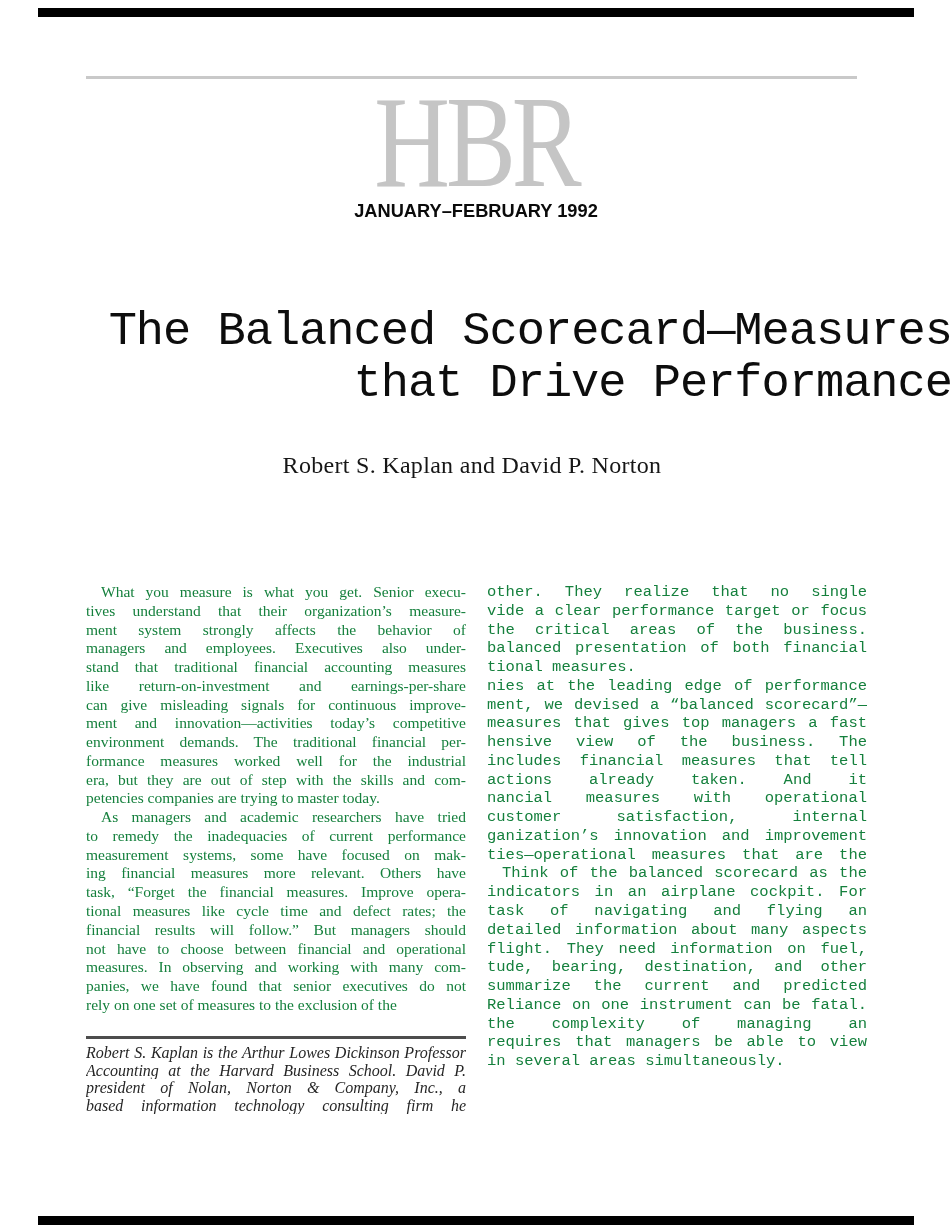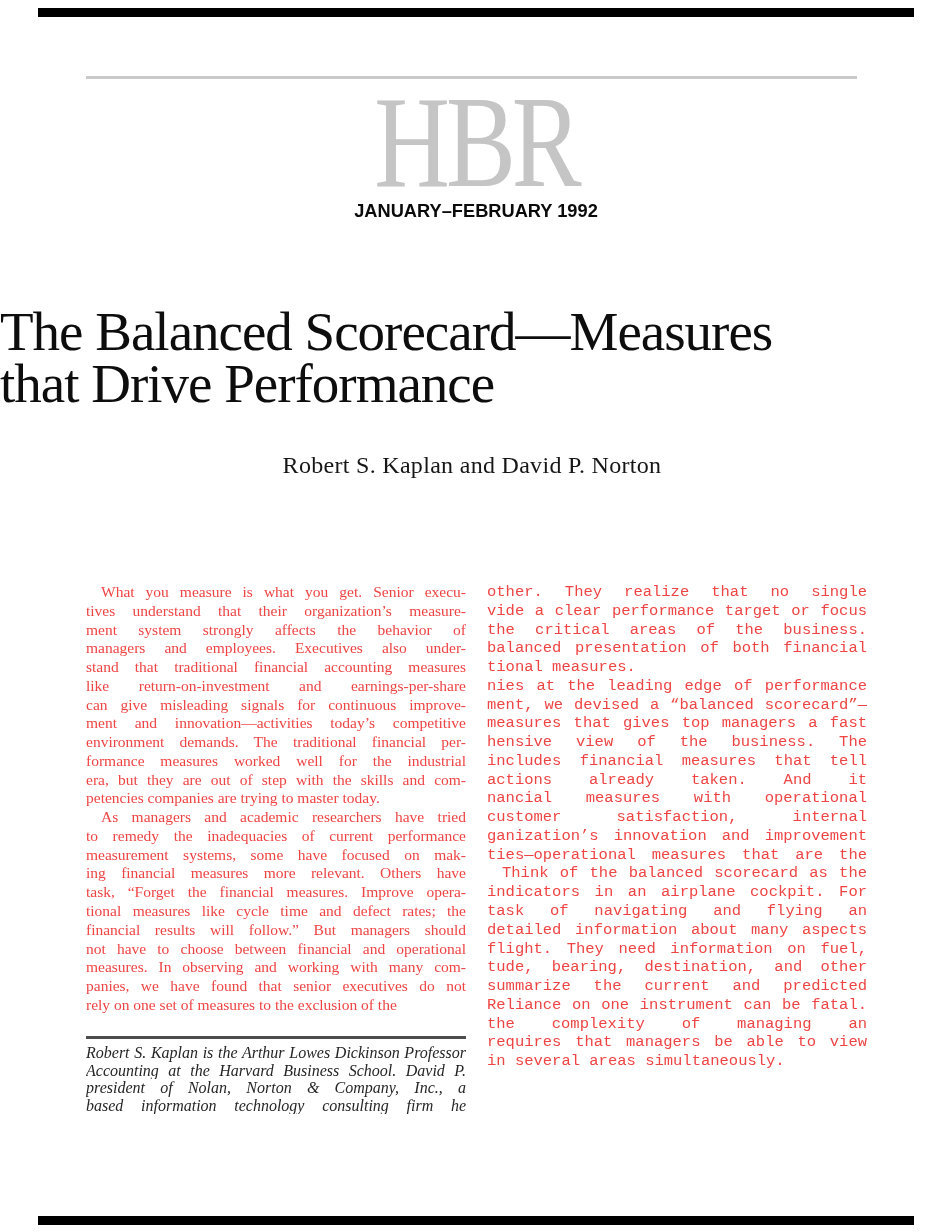--- a/index.html
+++ b/index.html
@@ -50,24 +50,24 @@
     font-family: "Liberation Sans", sans-serif;
     font-weight: 700;
     font-size: 19px;
     color: #0a0a0a;
     transform: scaleX(0.96);
   }
   .title {
     position: absolute;
     left: 0; right: 0;
     top: 306px;
-    text-align: left;
-    font-family: Liberation Serif, serif;
+    text-align: right;
+    font-family: Liberation Mono, monospace;
     font-weight: 400;
-    font-size: 55px;
+    font-size: 47px;
     line-height: 52px;
     letter-spacing: -1px;
     color: #0d0d0d;
   }
   .byline {
     position: absolute;
     left: 0; right: 8px;
     top: 452px;
     text-align: center;
     font-family: "Liberation Serif", serif;
@@ -75,21 +75,21 @@
     letter-spacing: 0.3px;
     color: #161616;
   }
 
   .bodycol {
     position: absolute;
     top: 583px;
     width: 380px;
     font-size: 15.5px;
     line-height: 18.78px;
-    color: #ef4444;
+    color: #15803d;
   }
   .bodycol.left  { left: 86px; }
   .bodycol.right { left: 487px; font-family: Liberation Mono, monospace; }
 
   .tline {
     text-align: justify;
     text-align-last: justify;
     height: 18.78px;
     overflow: hidden;
   }

